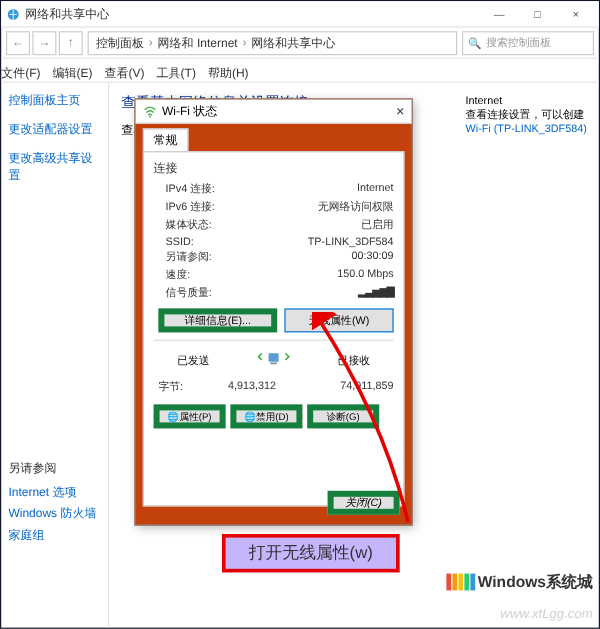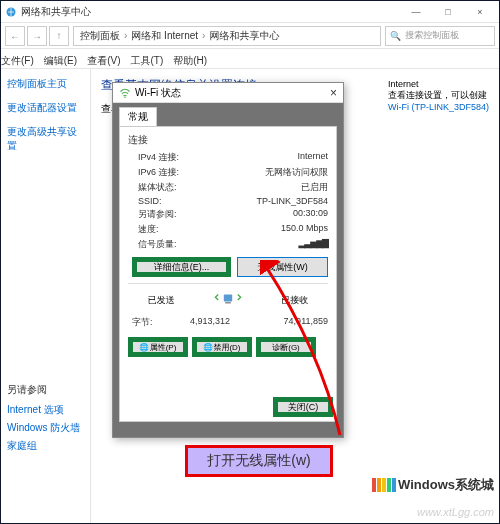--- a/index.html
+++ b/index.html
@@ -28,40 +28,40 @@
   .main-content { flex: 1; padding: 8px 10px; font-size: 10px; position: relative; }
   .main-heading { color: #003399; font-size: 12px; margin-bottom: 8px; }
   .net-info { font-size: 10px; margin-bottom: 4px; }
   .net-link { color: #0066cc; }
   
   .seealso { position: absolute; bottom: 66px; left: 6px; font-size: 10px; }
   .seealso .sa-title { color: #333; margin-bottom: 6px; }
   .seealso a { color: #0066cc; display: block; margin-bottom: 4px; }
   
   
-  .dialog { position: absolute; top: 82px; left: 112px; width: 232px; height: 356px; background: #737373; border: 1px solid #888; box-shadow: 2px 2px 8px rgba(0,0,0,0.3); }
+  .dialog { position: absolute; top: 82px; left: 112px; width: 232px; height: 356px; background: #c2410c; border: 1px solid #888; box-shadow: 2px 2px 8px rgba(0,0,0,0.3); }
   .dlg-title { height: 20px; background: #fff; display: flex; align-items: center; justify-content: space-between; padding: 0 6px; font-size: 10px; border-bottom: 1px solid #ddd; }
   .dlg-title-left { display: flex; align-items: center; gap: 4px; }
   .dlg-close { font-size: 12px; color: #333; }
   .dlg-tab { margin: 4px 6px 0 6px; font-size: 10px; display: inline-block; padding: 2px 8px; border: 1px solid #ccc; border-bottom: none; background: #fff; }
   .dlg-body { margin: 0 6px 10px 6px; background: #fff; border: 1px solid #ccc; height: 296px; padding: 6px 8px; font-size: 9px; position: relative; }
   .dlg-section-label { color: #333; margin-bottom: 4px; font-size: 10px; }
   .dlg-row { display: flex; justify-content: space-between; margin: 2px 0 2px 10px; }
   .dlg-row .k { color: #333; }
   .dlg-row .v { color: #333; }
   .divider { border-top: 1px solid #ddd; margin: 4px 0; }
   .signal { color: #4CAF50; letter-spacing: -1px; }
   .dlg-btns { display: flex; gap: 6px; margin: 6px 0 6px 4px; }
   .dlg-btn { flex: 1; height: 20px; border: 5px solid #15803d; background: #e1e1e1; font-size: 9px; display: flex; align-items: center; justify-content: center; }
   .dlg-btn.highlight { border: 1px solid #0078d7; }
   .activity { text-align: center; margin: 6px 0; font-size: 9px; display: flex; justify-content: space-around; align-items: center; }
   .act-icon { width: 28px; height: 20px; display: inline-block; }
   .dlg-footer-btns { display: flex; gap: 4px; margin-top: 8px; }
   .dlg-footer-btns .dlg-btn { flex: none; width: 60px; font-size: 8px; padding: 0 4px; }
-  .dlg-close-btn { position: absolute; bottom: 20px; right: 10px; }
+  .dlg-close-btn { position: absolute; bottom: 8px; right: 10px; font-style: italic; }
   .dlg-close-btn .dlg-btn { width: 60px; font-size: 9px; }
   
   
   .callout-box { position: absolute; top: 445px; left: 185px; width: 148px; height: 32px; border: 3px solid #e60000; background: #c4b5fd; display: flex; align-items: center; justify-content: center; font-size: 14px; color: #333; }
   
   
   .red-arrow { position: absolute; top: 260px; left: 260px; width: 90px; height: 190px; pointer-events: none; }
   
   
   .wm-url { position: absolute; bottom: 6px; right: 6px; font-size: 11px; color: #d0d0d0; font-style: italic; }

